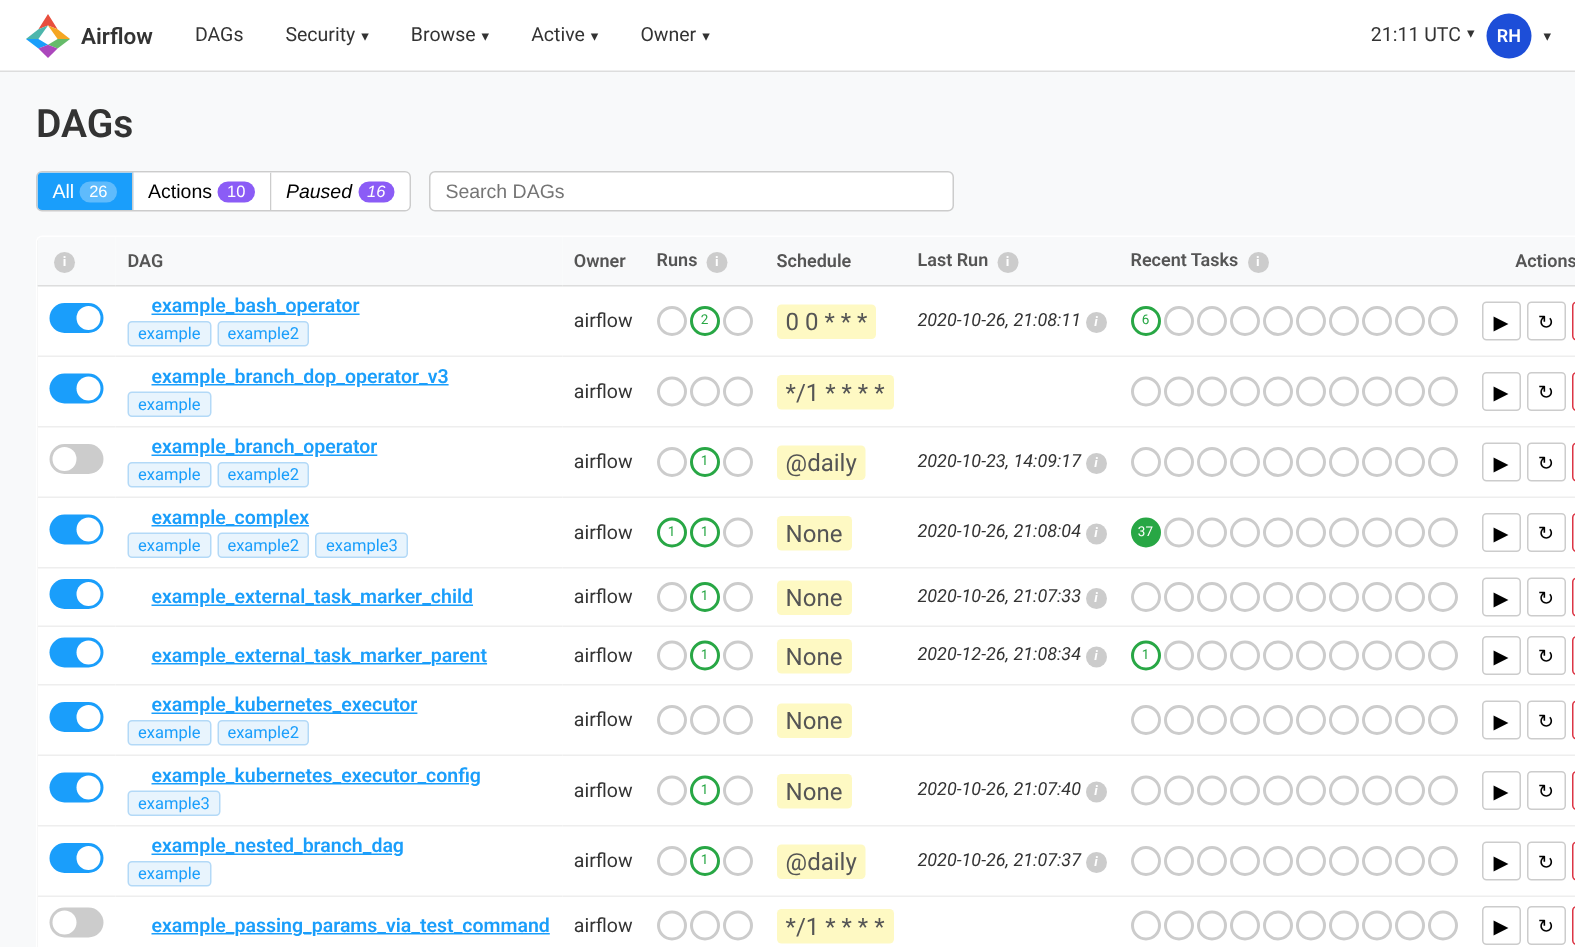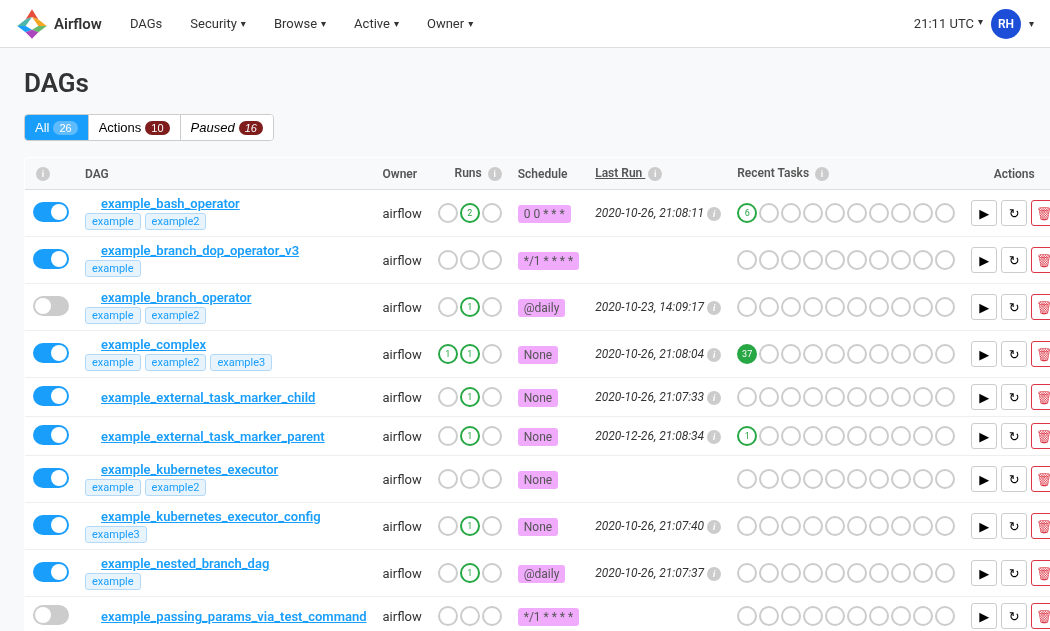--- a/index.html
+++ b/index.html
@@ -114,21 +114,21 @@
       color: #fff;
     }
     .tab-btn .badge {
       background: rgba(0,0,0,0.15);
       color: inherit;
       border-radius: 10px;
       padding: 1px 6px;
       font-size: 11px;
     }
     .tab-btn.active .badge { background: rgba(255,255,255,0.3); }
-    .tab-btn:not(.active) .badge { background: #7f1d1d; color: #fff; }
+    .tab-btn:not(.active) .badge { background: #8b5cf6; color: #fff; }
 
     .filter-tags-input {
       flex: 0 0 220px;
       padding: 5px 10px;
       border: 1px solid #ccc;
       border-radius: 4px;
       font-size: 13px;
       color: #999;
     }
     .search-input {
@@ -230,24 +230,24 @@
       font-size: 9px;
       color: #666;
       flex-shrink: 0;
     }
     .circle.green { border-color: #28a745; color: #28a745; }
     .circle.green-filled { background: #28a745; border-color: #28a745; color: #fff; }
     .circle.empty { border-color: #ccc; }
 
     
     .schedule-badge {
-      background: #f0abfc;
+      background: #fef9c3;
       border-radius: 3px;
       padding: 2px 6px;
-      font-size: 12px;
+      font-size: 16px;
       color: #555;
       white-space: nowrap;
     }
 
     
     .action-btns {
       display: flex;
       gap: 4px;
       align-items: center;
     }
@@ -285,23 +285,23 @@
       font-size: 12px;
       color: #333;
       white-space: nowrap;
       font-style: italic;
     }
     .owner-cell { font-size: 13px; color: #333; }
 
     th.th-toggle { width: 40px; }
     th.th-dag { min-width: 180px; }
     th.th-owner { width: 80px; }
-    th.th-runs { width: 100px; text-align: right; }
+    th.th-runs { width: 100px; }
     th.th-schedule { width: 90px; }
-    th.th-lastrun { width: 160px; text-decoration: underline; }
+    th.th-lastrun { width: 160px; }
     th.th-recent { width: 220px; }
     th.th-actions { width: 100px; text-align: center; }
   </style>
 </head>
 <body>
 
 <nav class="navbar">
   <div class="navbar-brand">
     <svg class="airflow-logo" viewBox="0 0 50 50">
       <polygon points="25,2 35,18 25,14 15,18" fill="#e84e3d"></polygon>
@@ -357,20 +357,21 @@
       </button>
       <button class="tab-btn">
         <span>Actions</span>
         <span class="badge">10</span>
       </button>
       <button class="tab-btn">
         <span>Paused</span>
         <span class="badge">16</span>
       </button>
     </div>
+    <input class="search-input" type="text" placeholder="Search DAGs" style="">
   </div>
 
   <table class="dags-table">
     <thead>
       <tr>
         <th class="th-toggle">
           <span class="info-icon">i</span>
         </th>
         <th class="th-dag">DAG</th>
         <th class="th-owner">Owner</th>

